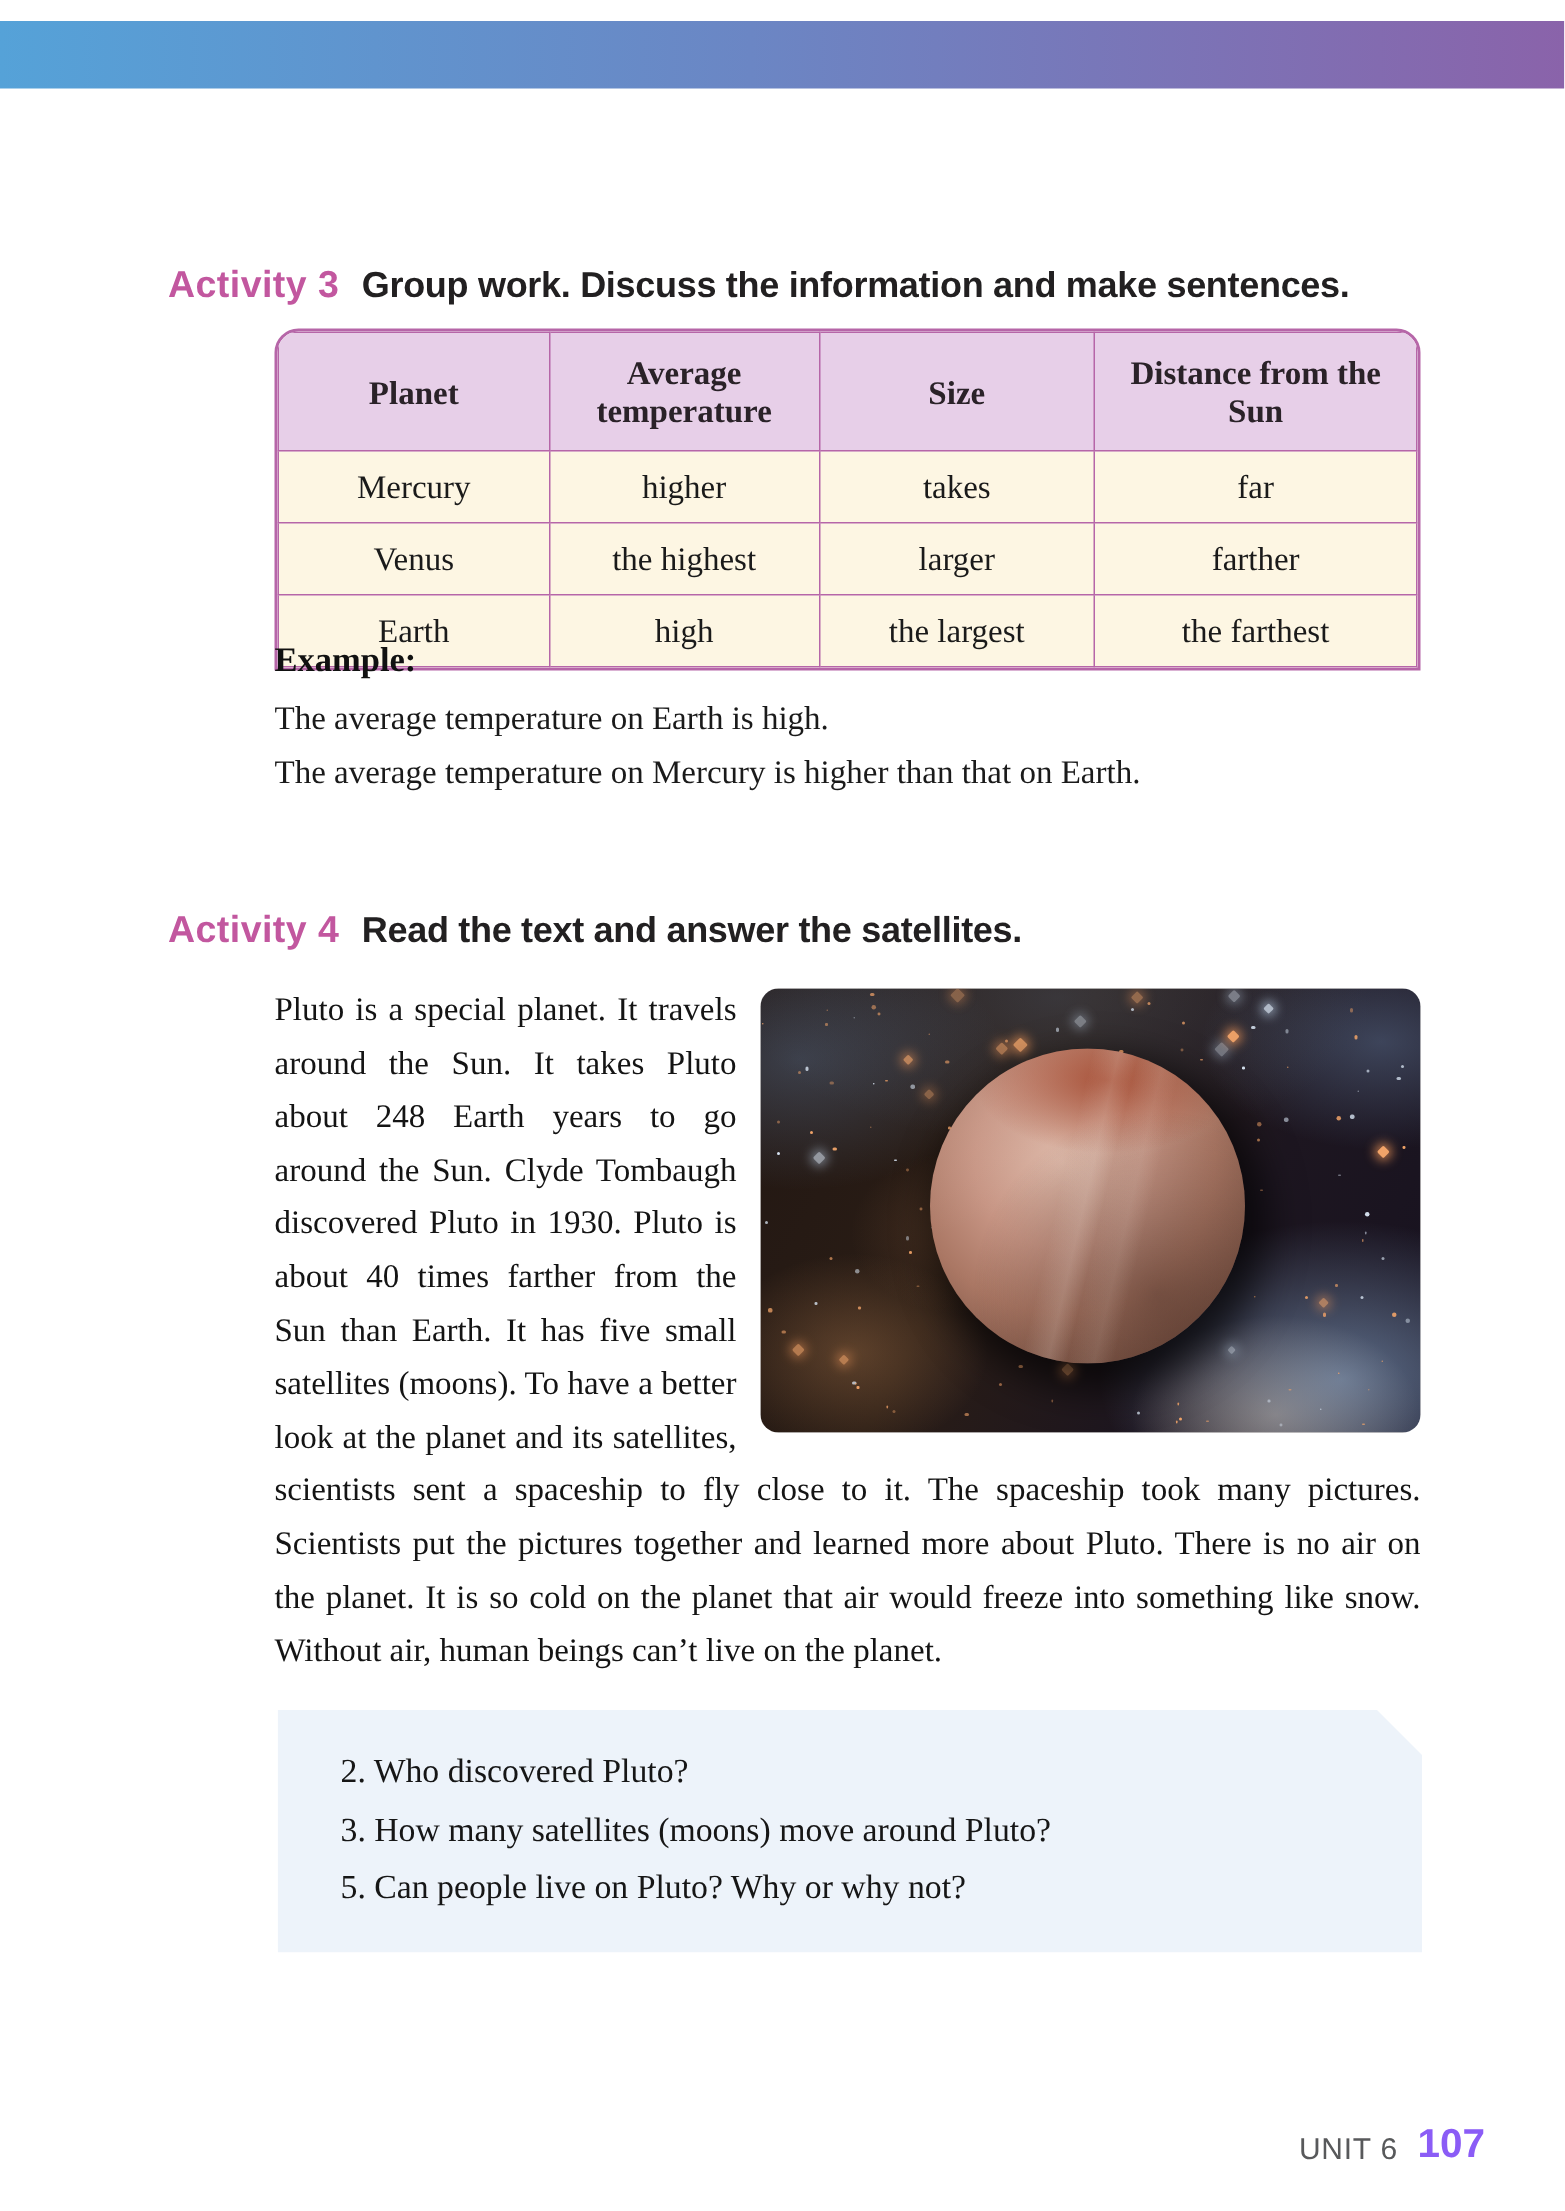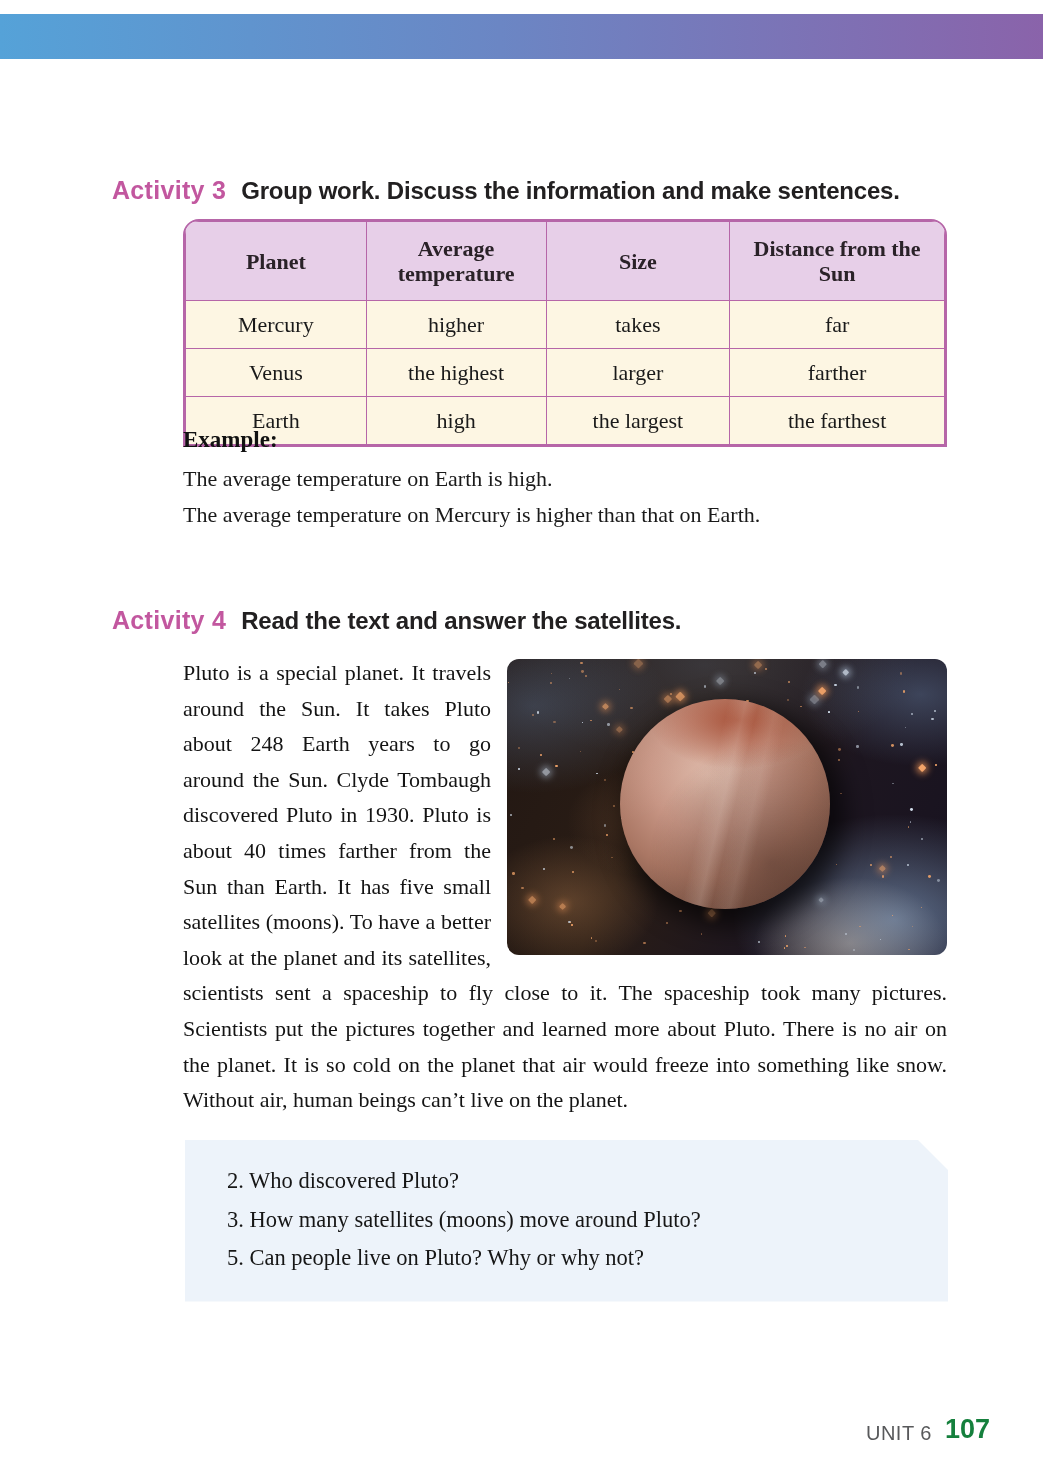--- a/index.html
+++ b/index.html
@@ -105,21 +105,21 @@
   #questions-box ol { list-style: none; margin: 0; padding: 0; }
   #questions-box li { font-size: 22.5px; line-height: 38.5px; color: #161616; }
 
   
   #footer {
     position: absolute; top: 1400px; right: 53px;
     display: flex; align-items: flex-end; gap: 13px;
     font-family: "Liberation Sans", sans-serif;
   }
   .unit-label { font-size: 20px; color: #58595b; letter-spacing: 0.5px; }
-  .page-number { font-size: 27px; font-weight: bold; color: #15803d; }
+  .page-number { font-size: 27px; font-weight: bold; color: #8b5cf6; }
 </style>
 </head>
 <body>
 
 <div class="page">
 
   <div class="topbar"></div>
 
   <div class="act-heading" id="activity3-heading">
     <span class="act-label">Activity 3</span>

